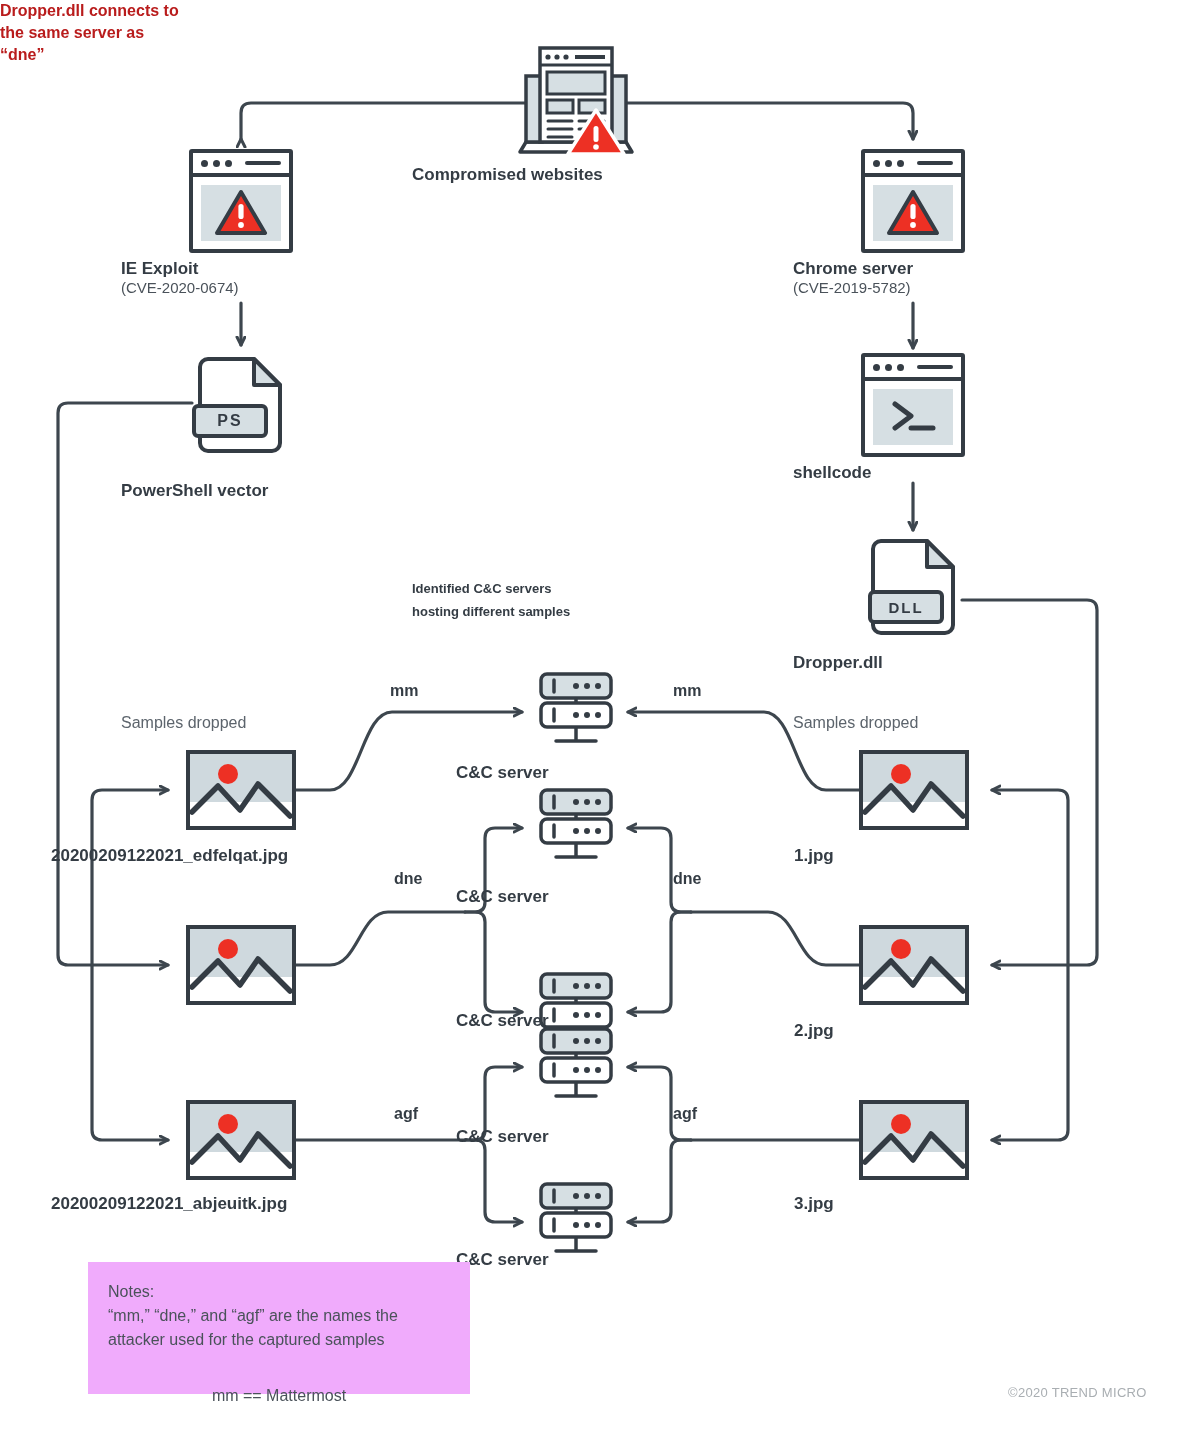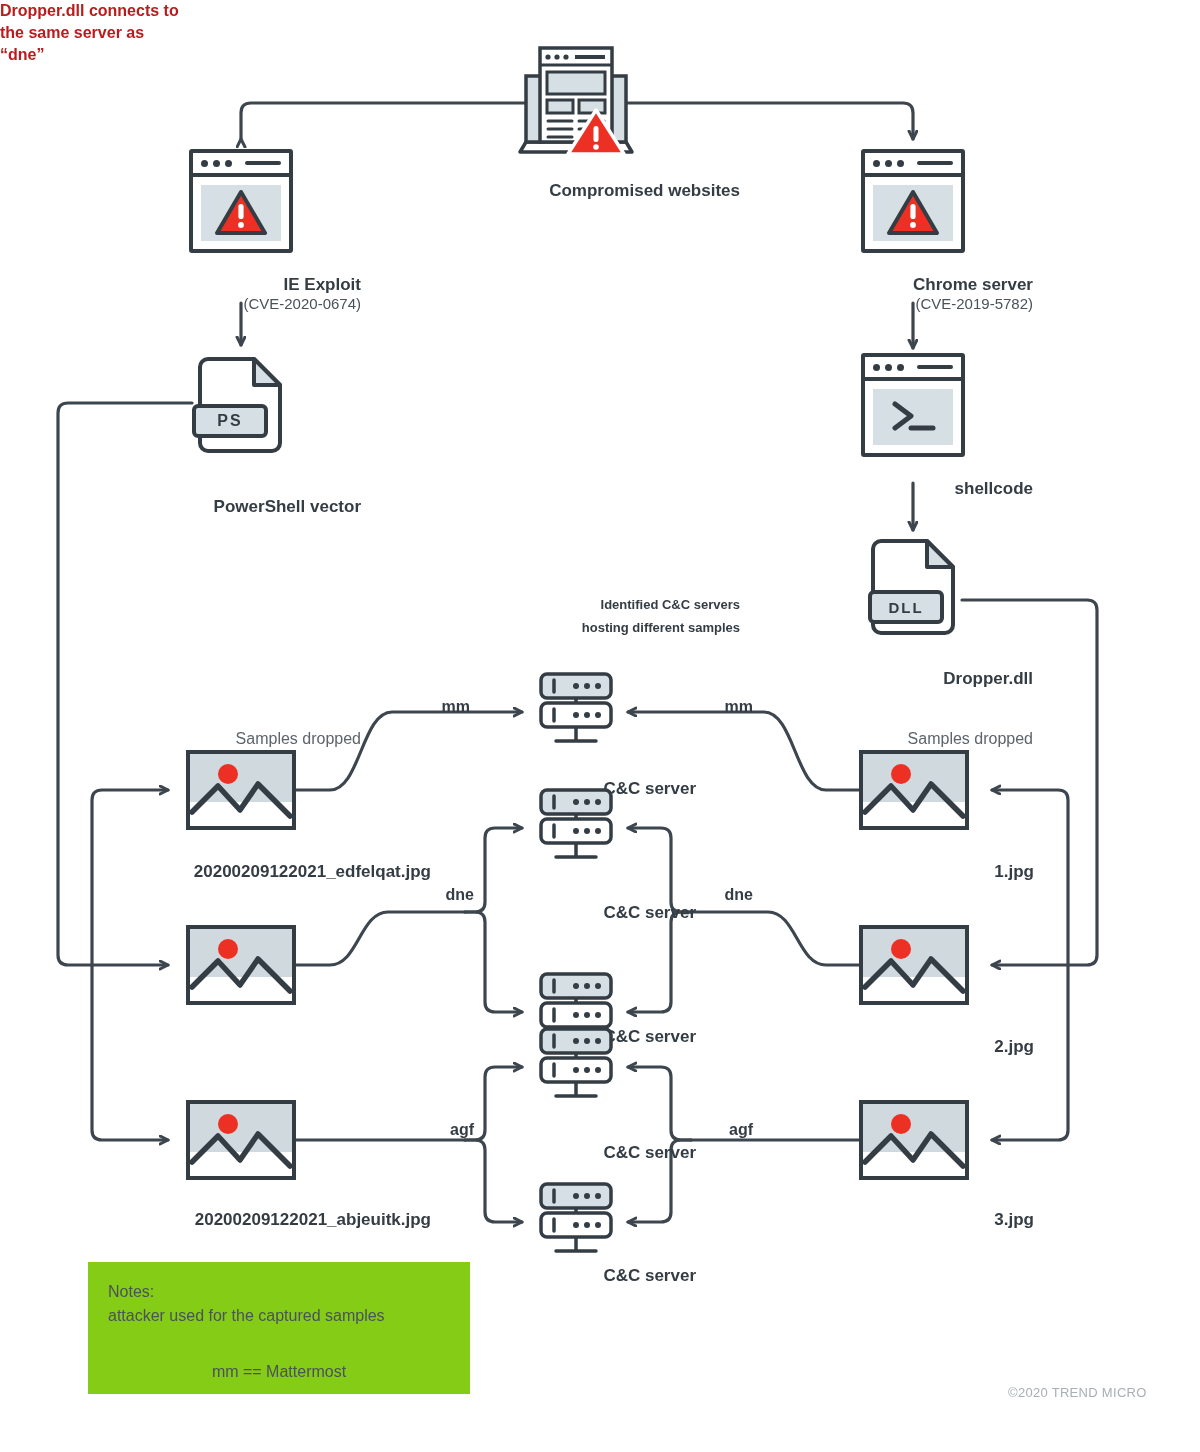--- a/index.html
+++ b/index.html
@@ -14,25 +14,24 @@
     background:#ffffff;
     overflow:hidden;
   }
   #wires{position:absolute;left:0;top:0;width:1200px;height:1452px;}
 
   .node{position:absolute;}
 
   
   .lbl{
     position:absolute;
-    text-align:right;
+    text-align:left;
     color:#3b444c;
     line-height:1.25;
     white-space:nowrap;
-    margin-top:16px;
   }
 
   .title-bold{font-size:17px;font-weight:bold;color:#343c44;}
   .sub-reg{font-size:15px;color:#4a525a;}
   .flow-lbl{font-size:16px;font-weight:bold;color:#343c44;}
   .soft-lbl{font-size:16px;color:#5c646c;}
   .center-head{font-size:13px;font-weight:bold;color:#343c44;line-height:1.45;}
   .annot{font-size:16px;font-weight:bold;color:#b91c1c;line-height:1.38;text-align:left;}
 
   
@@ -85,21 +84,21 @@
     border:4px solid #343c44;
     background:#fff;
   }
 
   
   .srv{position:absolute;}
 
   
   .notes{
     position:absolute;
-    background:#84cc16;
+    background:#f0abfc;
     box-sizing:border-box;
     padding:18px 20px 20px 20px;
   }
   .notes p{
     margin:0;
     font-size:16px;
     color:#4a525a;
     line-height:1.5;
   }
   .notes p.gap{margin-top:32px;text-align:center;}
@@ -448,19 +447,20 @@
     <svg width="102" height="72" viewBox="0 0 102 72" xmlns="http://www.w3.org/2000/svg">
       <rect x="0" y="0" width="102" height="48" fill="#cfd9de"></rect>
       <circle cx="38" cy="20" r="10" fill="#ed3024"></circle>
       <path d="M2,58 L28,32 L50,56 L68,30 L100,62" fill="none" stroke="#343c44" stroke-width="5.5" stroke-linecap="round" stroke-linejoin="round"></path>
     </svg>
   </div>
   <div class="lbl title-bold" style="left:794px;top:1193px;width:240px;">3.jpg</div>
 
   <div class="notes" style="left:88px;top:1262px;width:382px;height:132px;">
     <p>Notes:</p>
+    <p>“mm,” “dne,” and “agf” are the names the</p>
     <p>attacker used for the captured samples</p>
     <p class="gap">mm == Mattermost</p>
   </div>
 
   <div class="copyright" style="left:1008px;top:1385px;">©2020 TREND MICRO</div>
 
 </div>
 
 </body></html>

